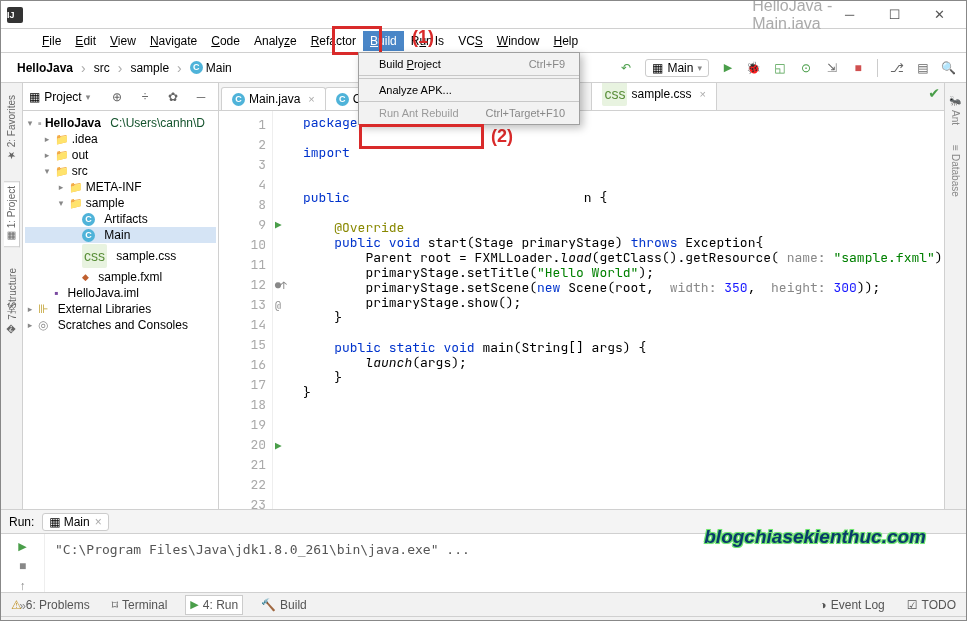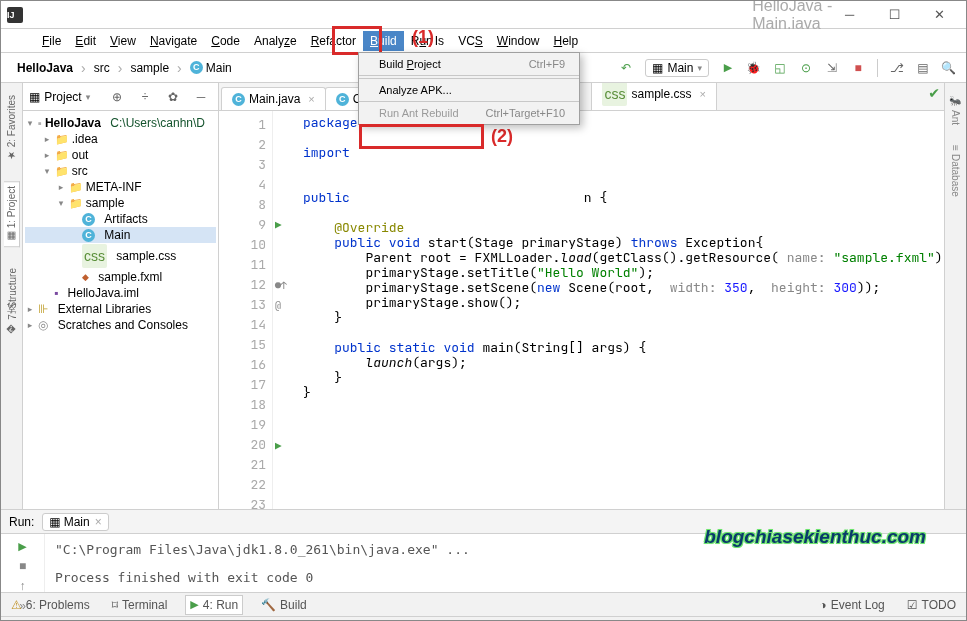--- a/index.html
+++ b/index.html
@@ -304,21 +304,20 @@
   <div class="run-body">
     <div class="run-left-tools">
       <span class="green-tri">▶</span>
       <span style="color:#888">■</span>
       <span style="color:#888">↑</span>
       <span style="color:#888">»</span>
     </div>
     <div class="run-output">
       <div>"C:\Program Files\Java\jdk1.8.0_261\bin\java.exe" ...</div>
       <div style="height:8px"></div>
-      <div>Process finished with exit code 0</div>
     </div>
   </div>
 </div>
 
 <div class="bottom-tabs">
   <span class="bt-item">
       <span style="color:#c09020">⚠</span>
       <span>6: Problems</span>
     </span>
   <span class="bt-item">

